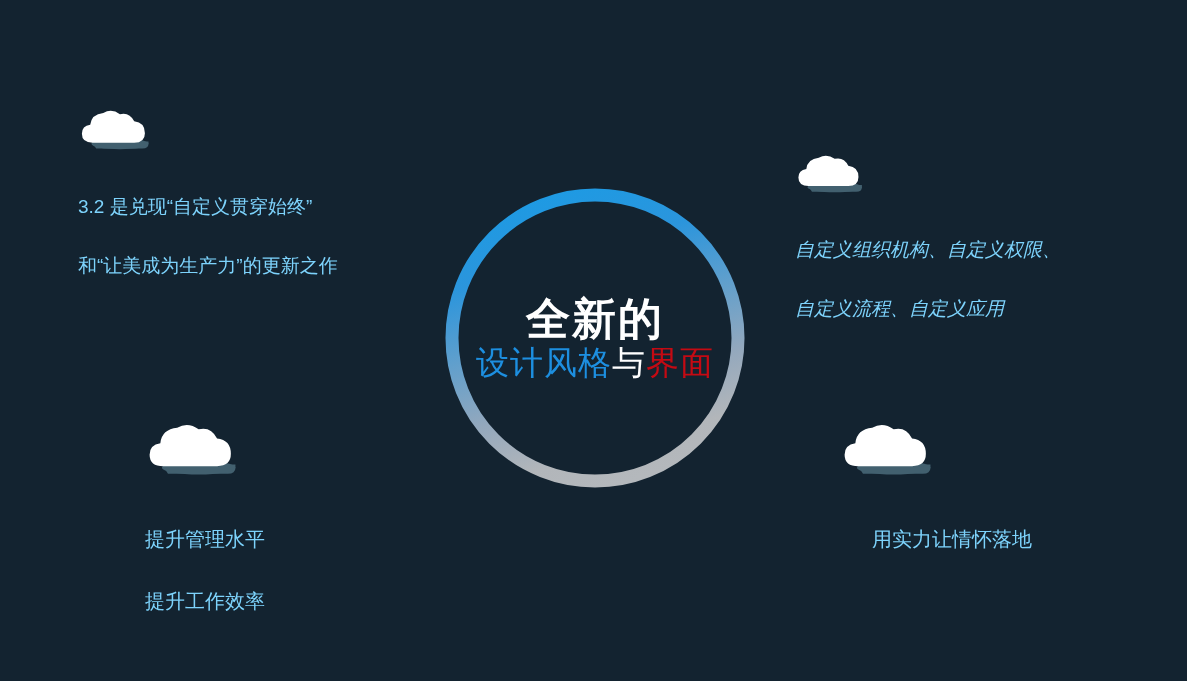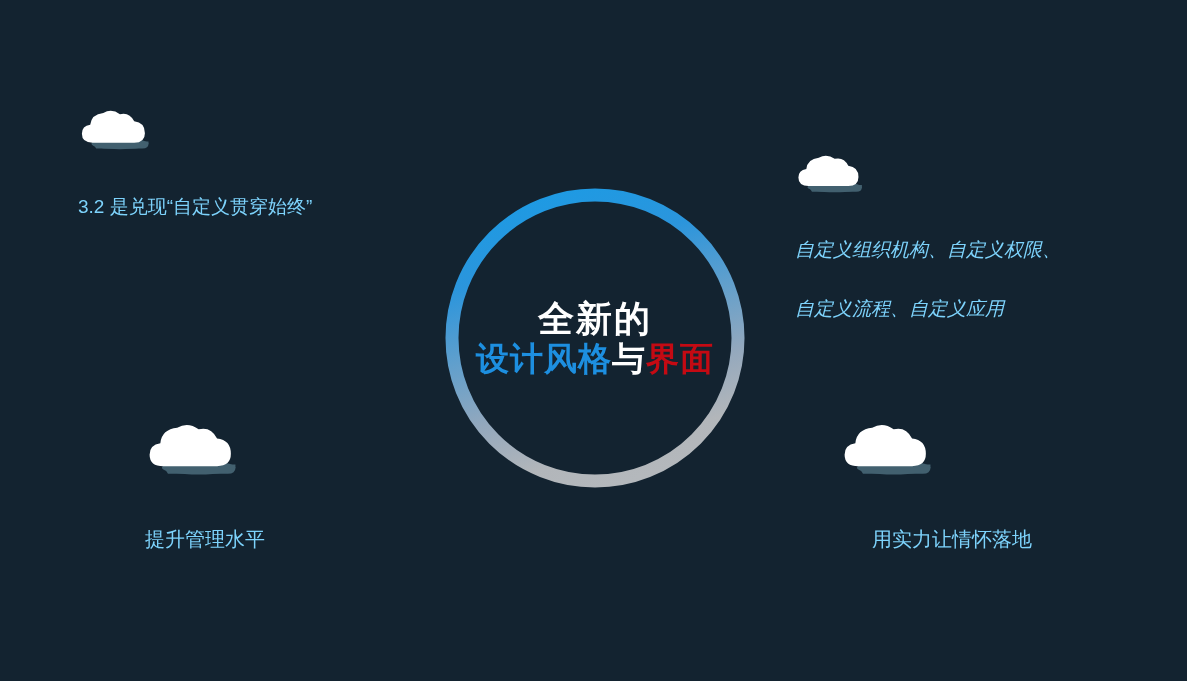--- a/index.html
+++ b/index.html
@@ -39,30 +39,30 @@
     width: 300px;
     height: 300px;
     display: flex;
     flex-direction: column;
     align-items: center;
     justify-content: center;
     text-align: center;
     pointer-events: none;
   }
   .center-line1 {
-    font-size: 36px;
+    font-size: 44px;
     font-weight: bold;
     color: #ffffff;
     letter-spacing: 2px;
     line-height: 1.15;
     margin-bottom: 0;
   }
   .center-line2 {
     font-size: 33px;
-    font-weight: bold;
+    font-weight: normal;
     letter-spacing: 1px;
     line-height: 1.15;
     white-space: nowrap;
     text-align: right;
   }
   .c-blue  { color: #1d8fe0; }
   .c-white { color: #ffffff; }
   .c-red   { color: #c40a13; }
 
   
@@ -125,20 +125,21 @@
 
   <div class="callout" id="callout-tl">
     <svg class="cloud" width="72" height="44" viewBox="0 0 120 74">
       <path d="M30 70 L108 70 Q118 70 118 62 L118 58 L22 58 Z" fill="#42606f"></path>
       <ellipse cx="70" cy="62" rx="48" ry="9" fill="#42606f"></ellipse>
       <path d="M24 60 Q6 60 6 45 Q6 32 20 30 Q22 12 42 10 Q56 2 70 12
                Q86 8 94 24 Q112 26 112 44 Q112 60 94 60 Z" fill="#ffffff"></path>
     </svg>
     <div class="callout-text">
       <div>3.2 是兑现“自定义贯穿始终”</div>
+      <div>和“让美成为生产力”的更新之作</div>
     </div>
   </div>
 
   <div class="callout" id="callout-tr">
     <svg class="cloud" width="68" height="42" viewBox="0 0 120 74">
       <path d="M30 70 L108 70 Q118 70 118 62 L118 58 L22 58 Z" fill="#42606f"></path>
       <ellipse cx="70" cy="62" rx="48" ry="9" fill="#42606f"></ellipse>
       <path d="M24 60 Q6 60 6 45 Q6 32 20 30 Q22 12 42 10 Q56 2 70 12
                Q86 8 94 24 Q112 26 112 44 Q112 60 94 60 Z" fill="#ffffff"></path>
     </svg>
@@ -150,20 +151,21 @@
 
   <div class="callout" id="callout-bl">
     <svg class="cloud" width="92" height="57" viewBox="0 0 120 74">
       <path d="M30 70 L108 70 Q118 70 118 62 L118 58 L22 58 Z" fill="#42606f"></path>
       <ellipse cx="70" cy="62" rx="48" ry="9" fill="#42606f"></ellipse>
       <path d="M24 60 Q6 60 6 45 Q6 32 20 30 Q22 12 42 10 Q56 2 70 12
                Q86 8 94 24 Q112 26 112 44 Q112 60 94 60 Z" fill="#ffffff"></path>
     </svg>
     <div class="callout-text">
       <div>提升管理水平</div>
+      <div>提升工作效率</div>
     </div>
   </div>
 
   <div class="callout" id="callout-br">
     <svg class="cloud" width="92" height="57" viewBox="0 0 120 74">
       <path d="M30 70 L108 70 Q118 70 118 62 L118 58 L22 58 Z" fill="#42606f"></path>
       <ellipse cx="70" cy="62" rx="48" ry="9" fill="#42606f"></ellipse>
       <path d="M24 60 Q6 60 6 45 Q6 32 20 30 Q22 12 42 10 Q56 2 70 12
                Q86 8 94 24 Q112 26 112 44 Q112 60 94 60 Z" fill="#ffffff"></path>
     </svg>

